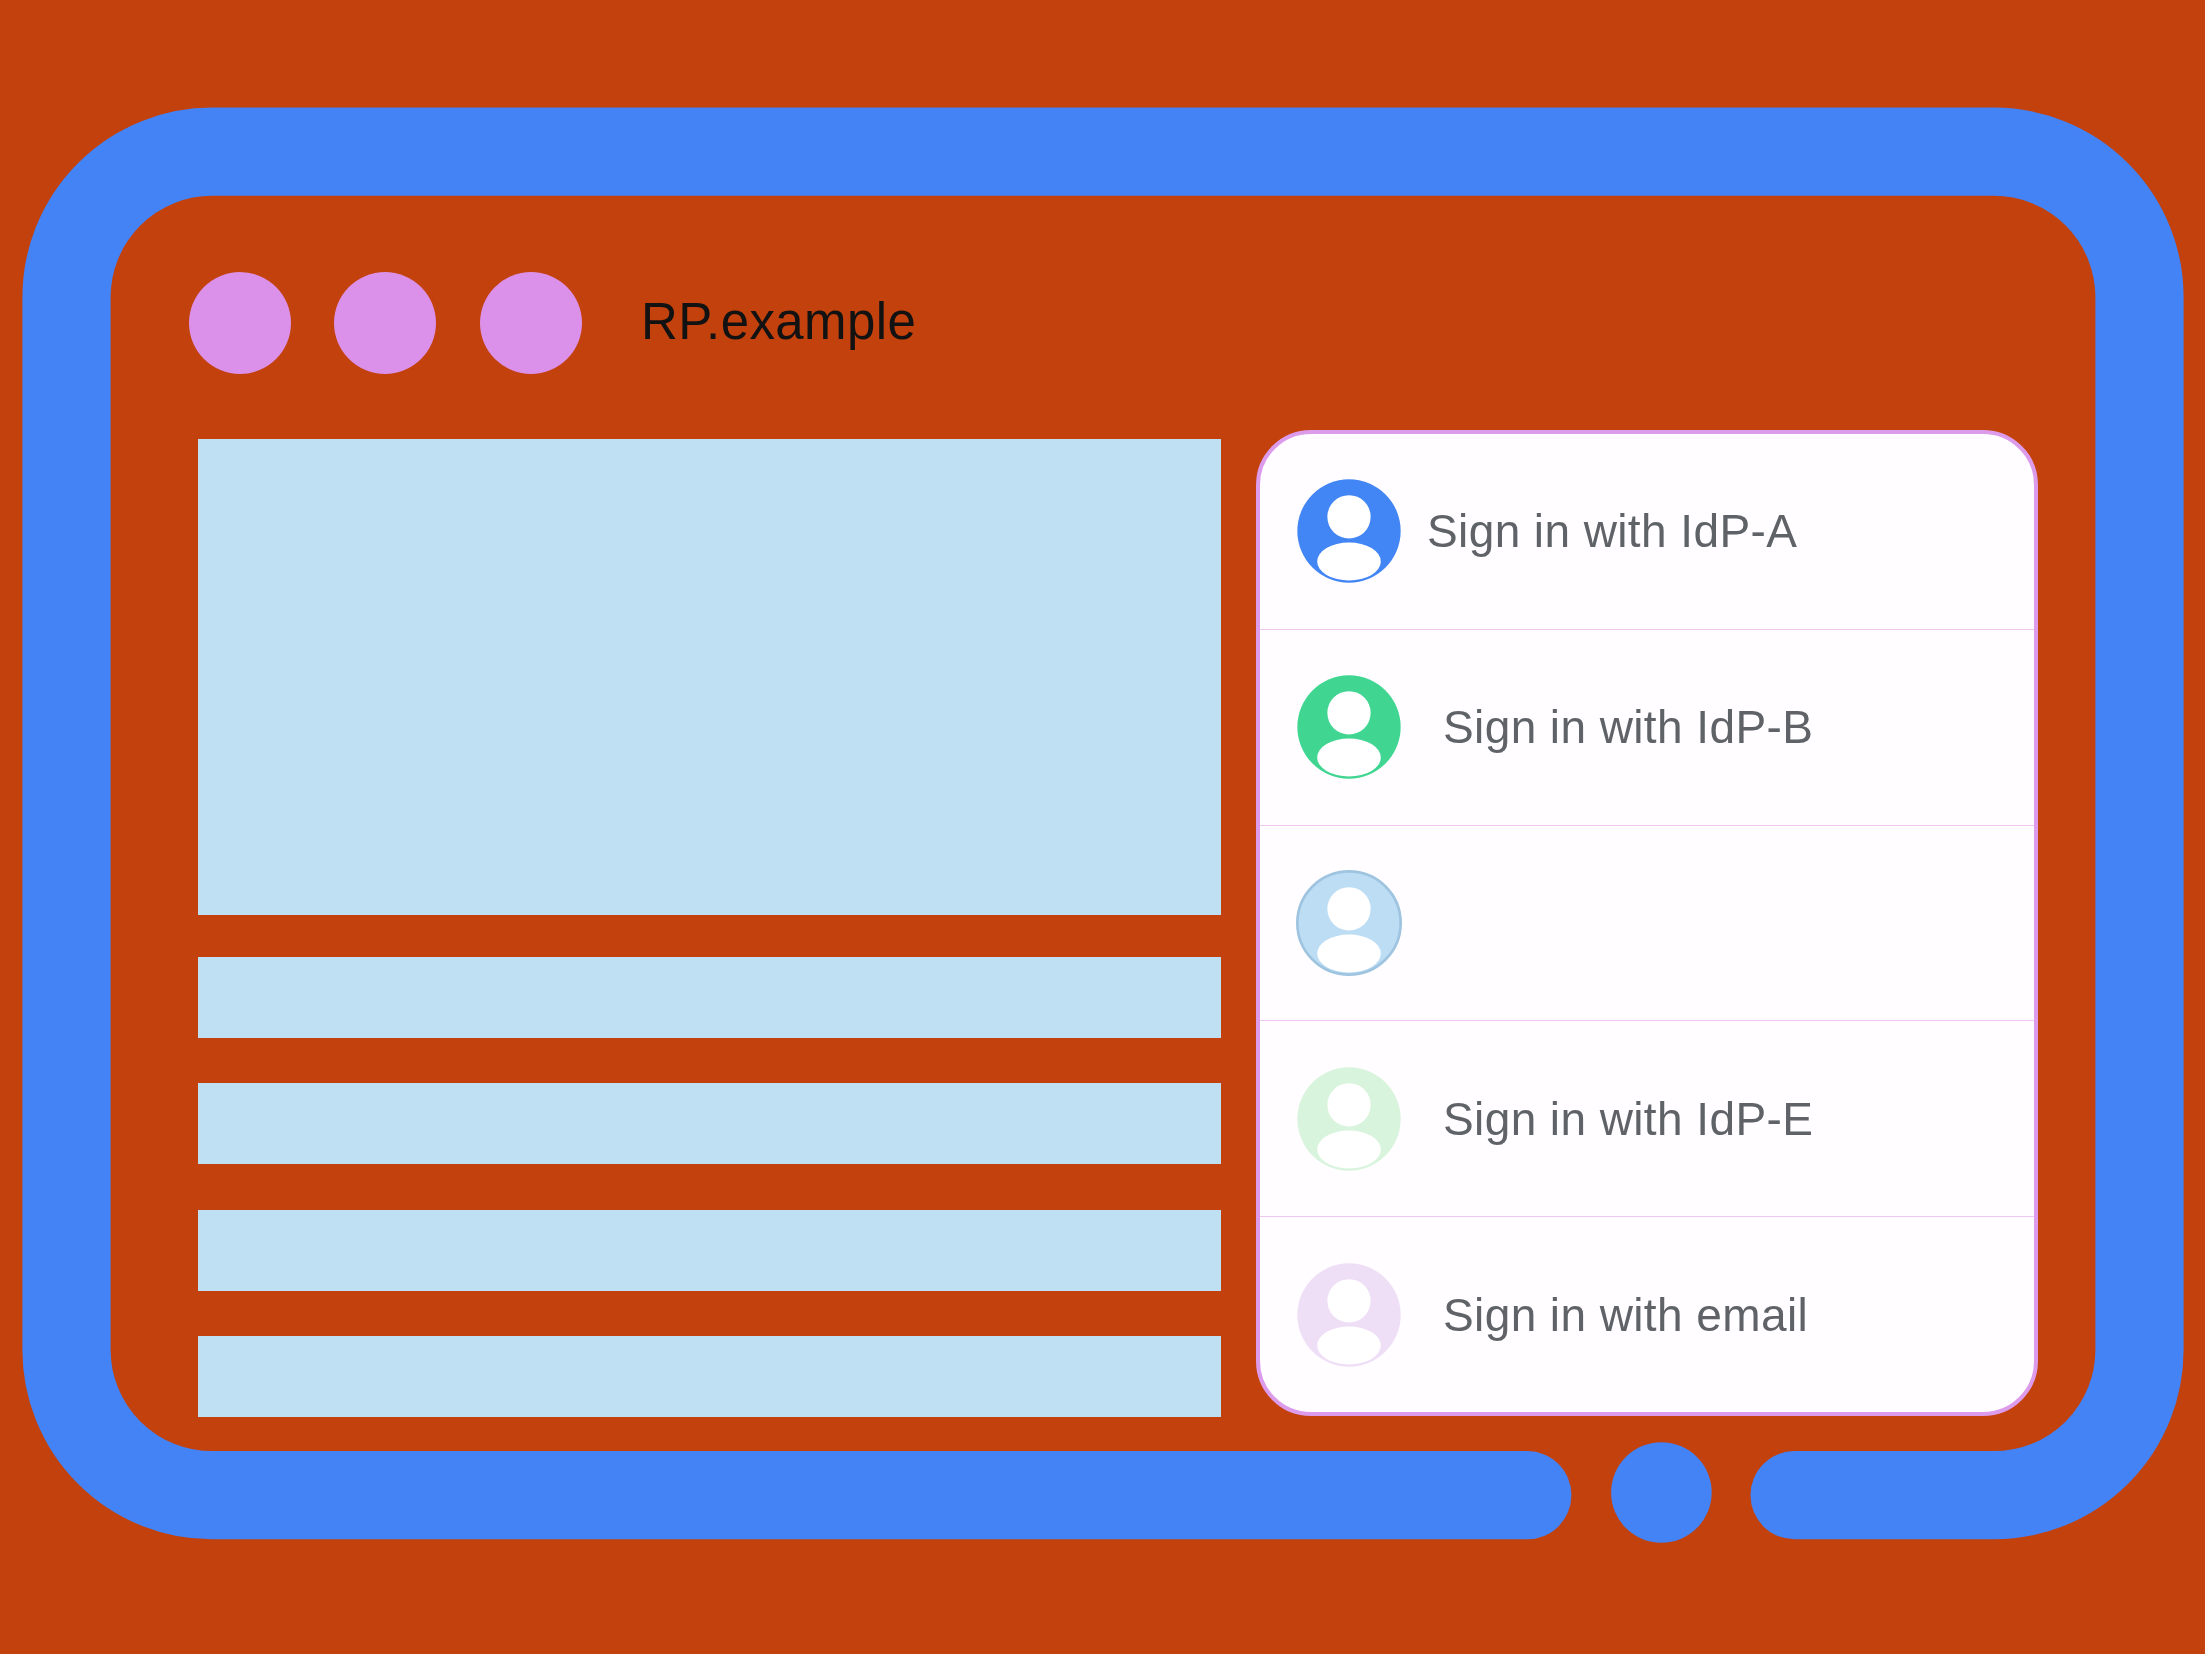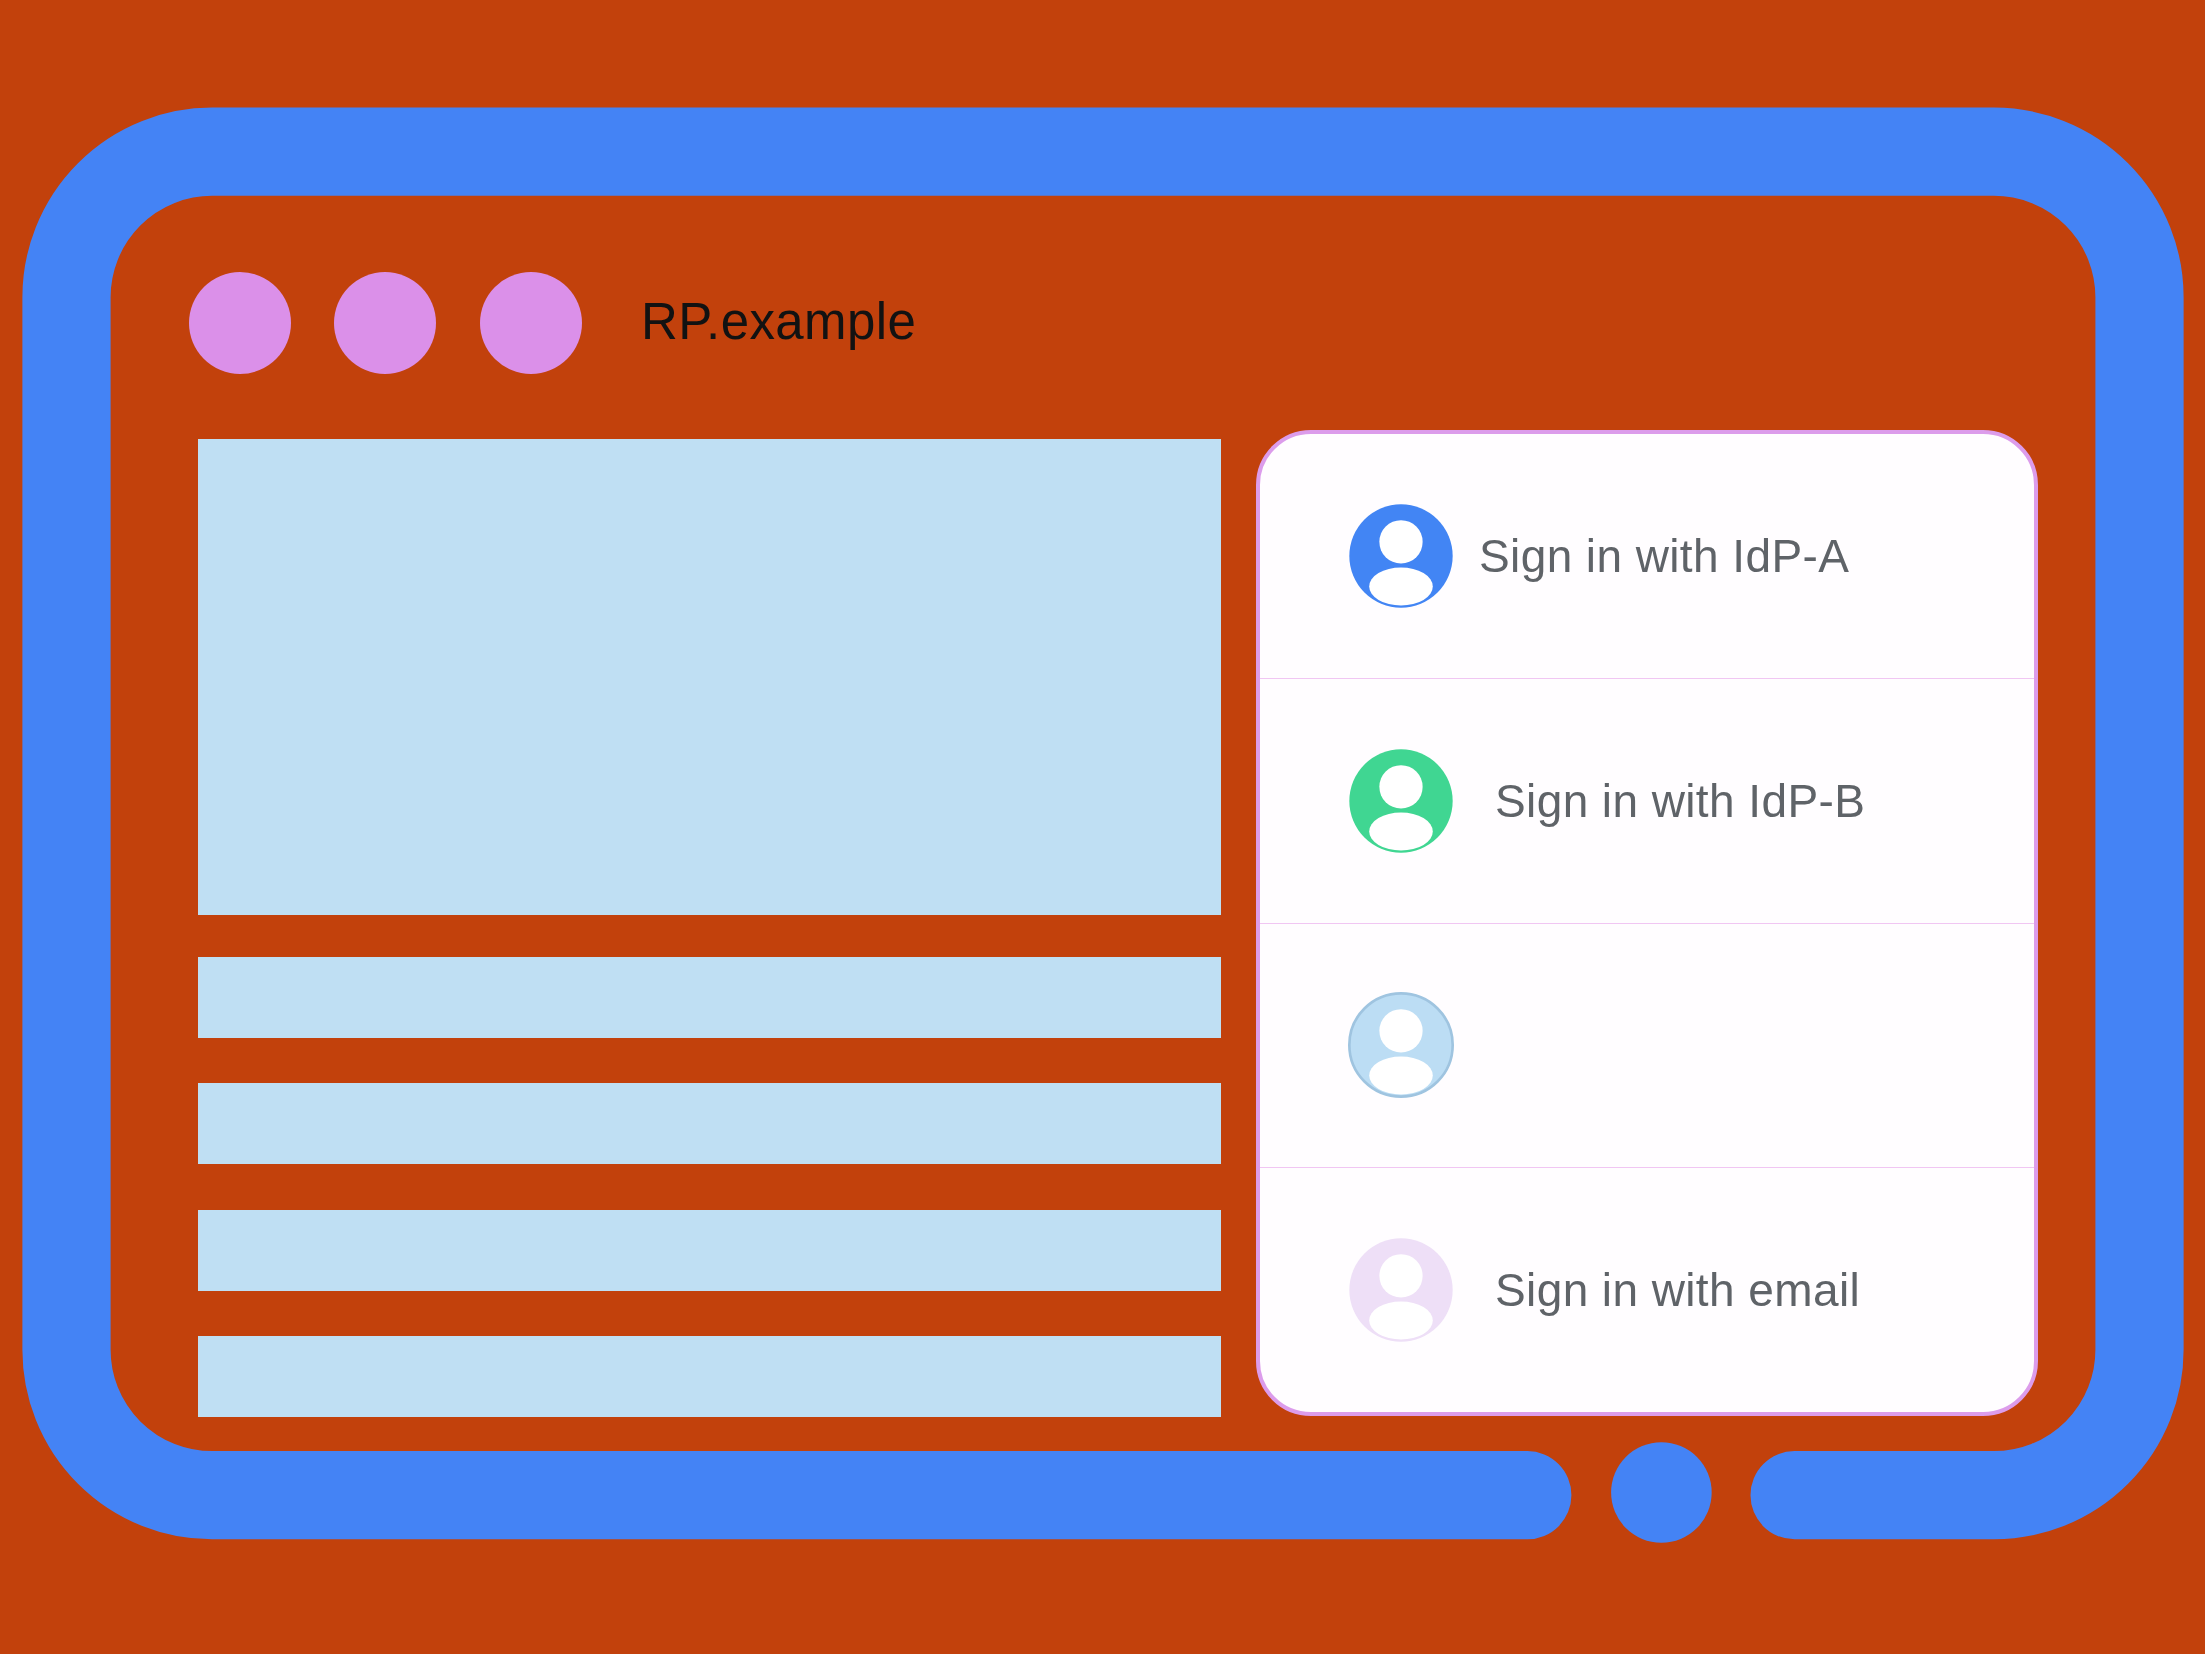--- a/index.html
+++ b/index.html
@@ -16,21 +16,21 @@
 
   .hero-block{position:absolute;left:198px;top:439px;width:1023px;height:476px;
     background:var(--content-block,#bfdff3);}
   .text-bar{position:absolute;left:198px;width:1023px;height:81px;
     background:var(--content-block,#bfdff3);}
   .bar-1{top:957px;} .bar-2{top:1083px;} .bar-3{top:1210px;} .bar-4{top:1336px;}
 
   .signin-panel{position:absolute;left:1256px;top:430px;width:782px;height:986px;
     box-sizing:border-box;border:4.4px solid var(--panel-border,#dc9ceb);border-radius:55px;
     background:#fffdff;display:flex;flex-direction:column;overflow:hidden;}
-  .signin-row{flex:1;display:flex;align-items:center;padding-left:88px;cursor:pointer;}
+  .signin-row{flex:1;display:flex;align-items:center;padding-left:36px;cursor:pointer;}
   .signin-row + .signin-row{border-top:1.8px solid var(--row-divider,#f1c6f3);gap:16px;}
   .avatar{width:106px;height:106px;flex:0 0 auto;display:block;}
   .signin-label{margin-left:25px;font-size:46px;font-weight:500;
     color:var(--label-text,#5f6368);letter-spacing:0.4px;white-space:nowrap;}
 </style>
 </head>
 <body>
 
 <div class="canvas">
 
@@ -70,20 +70,28 @@
   </div>
       <div class="signin-row">
     <svg class="avatar" viewBox="0 0 24 24" xmlns="http://www.w3.org/2000/svg" aria-hidden="true">
       <circle cx="12" cy="12" r="11.7" fill="#bcddf4" stroke="#9fc4e0" stroke-width="0.6"></circle>
       <circle cx="12" cy="8.8" r="4.9" fill="#ffffff"></circle>
       <ellipse cx="12" cy="18.9" rx="7.2" ry="4.3" fill="#ffffff"></ellipse>
     </svg>
   </div>
       <div class="signin-row">
     <svg class="avatar" viewBox="0 0 24 24" xmlns="http://www.w3.org/2000/svg" aria-hidden="true">
+      <circle cx="12" cy="12" r="11.7" fill="#d9f4dd"></circle>
+      <circle cx="12" cy="8.8" r="4.9" fill="#ffffff"></circle>
+      <ellipse cx="12" cy="18.9" rx="7.2" ry="4.3" fill="#ffffff"></ellipse>
+    </svg>
+    <span class="signin-label">Sign in with IdP-E</span>
+  </div>
+      <div class="signin-row">
+    <svg class="avatar" viewBox="0 0 24 24" xmlns="http://www.w3.org/2000/svg" aria-hidden="true">
       <circle cx="12" cy="12" r="11.7" fill="#eedff7"></circle>
       <circle cx="12" cy="8.8" r="4.9" fill="#ffffff"></circle>
       <ellipse cx="12" cy="18.9" rx="7.2" ry="4.3" fill="#ffffff"></ellipse>
     </svg>
     <span class="signin-label">Sign in with email</span>
   </div>
     </div>
 </div>
 
 

